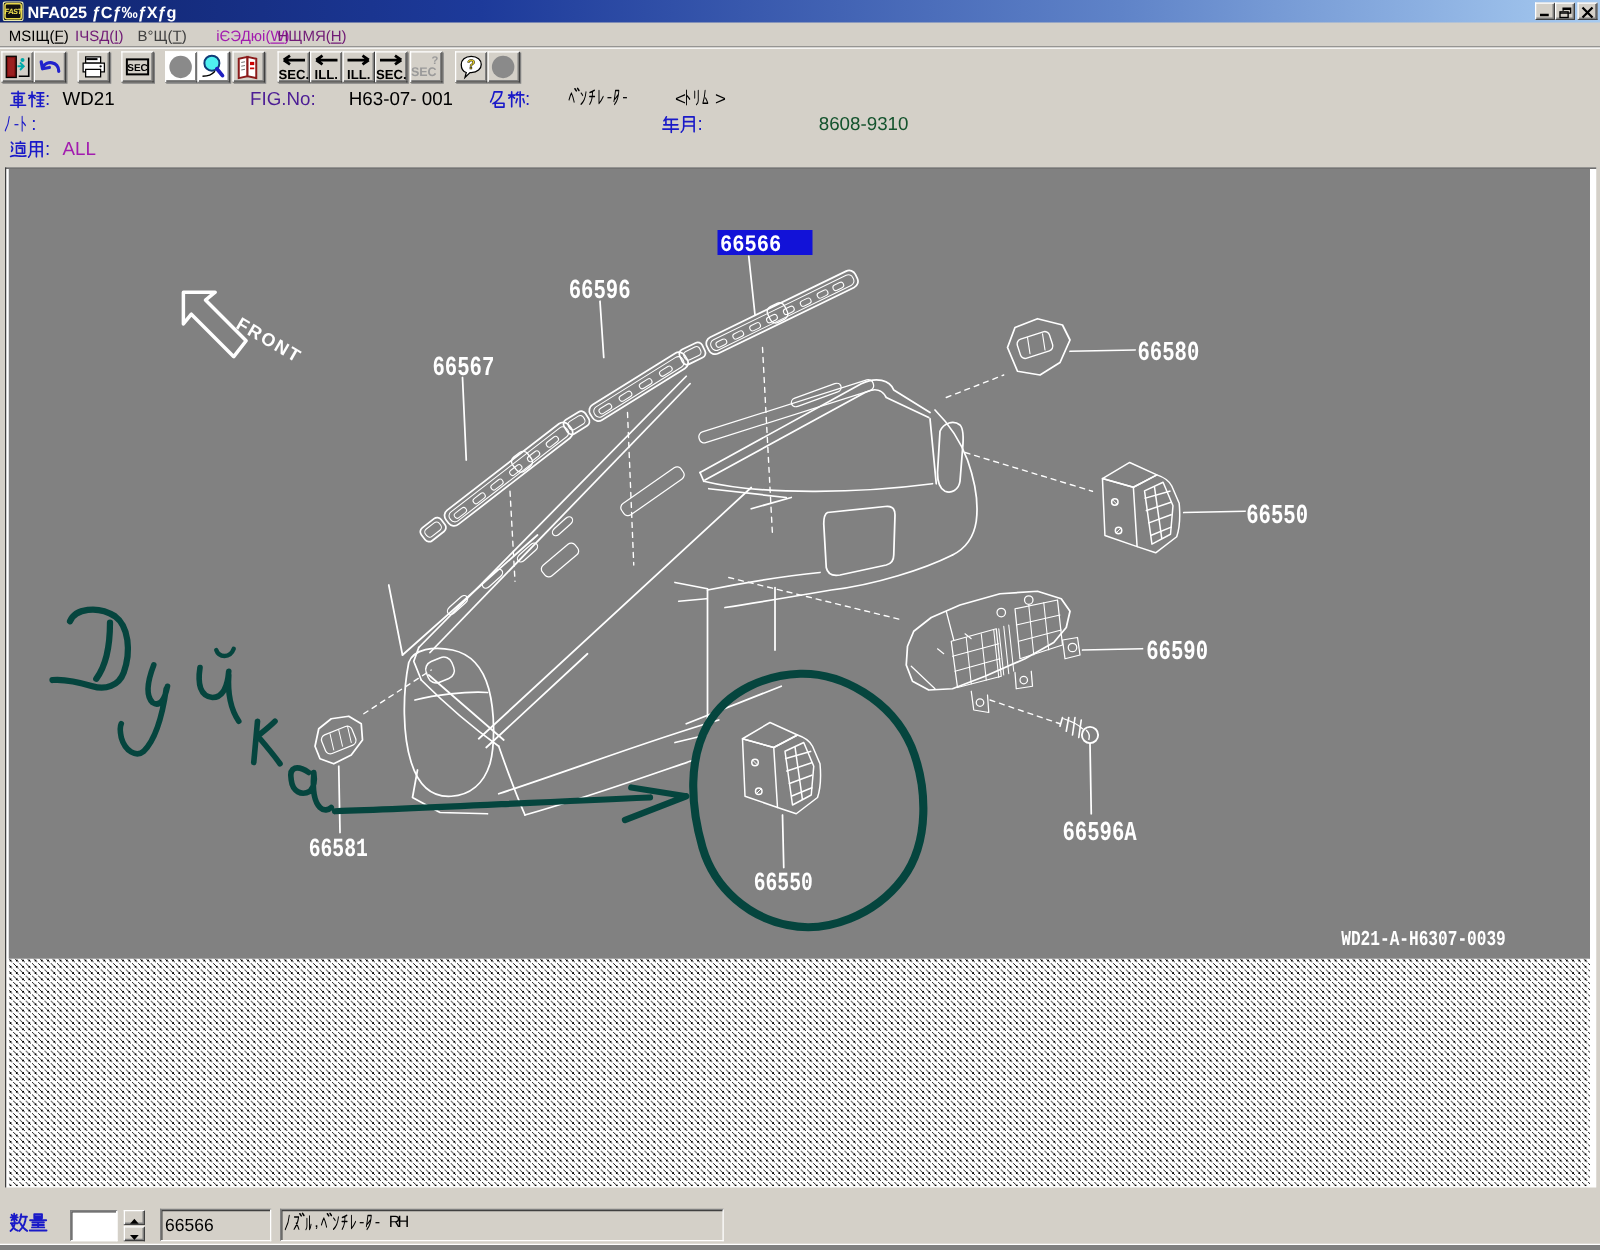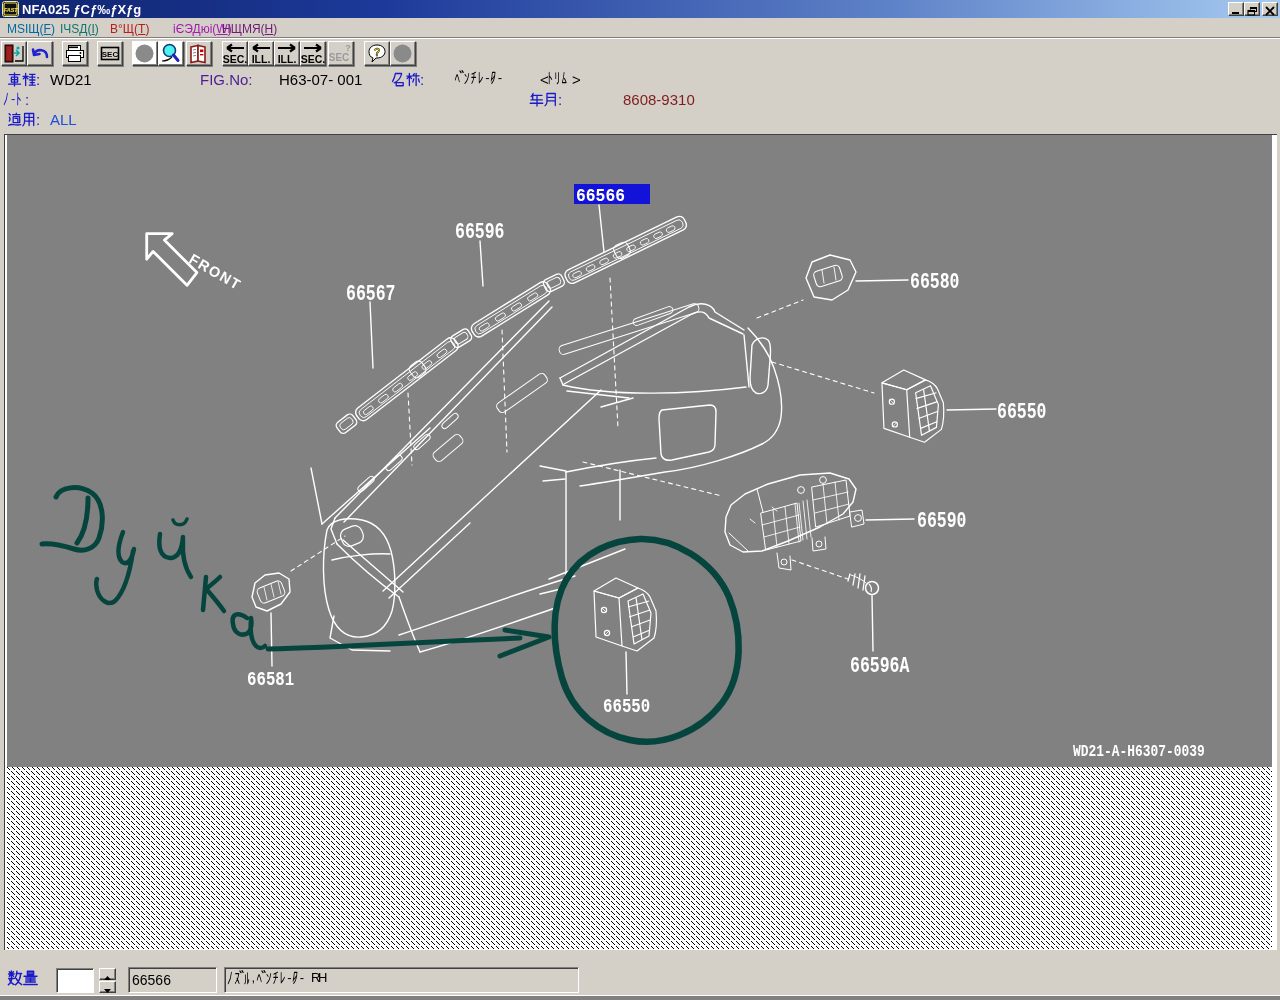--- a/index.html
+++ b/index.html
@@ -15,23 +15,23 @@
       <rect x="3" y="8" width="7" height="2" fill="#000"></rect>
     </svg></div>
 <div style="position:absolute;left:1244px;top:2px;width:16px;height:14px;background:#D4D0C8;border-top:1px solid #fff;border-left:1px solid #fff;border-right:1px solid #404040;border-bottom:1px solid #404040;box-shadow:inset -1px -1px 0 #808080"><svg width="14" height="13">
       <path d="M5.5,5.5 V3.5 H11.5 V7.5 H9.5 M5.5,4.5 H11.5" fill="none" stroke="#000" stroke-width="1.1"></path>
       <rect x="3" y="6.5" width="6.5" height="4.5" fill="none" stroke="#000" stroke-width="1.1"></rect>
       <path d="M3,7.5 H9.5" stroke="#000" stroke-width="1.1"></path>
     </svg></div>
 <div style="position:absolute;left:1262px;top:2px;width:16px;height:14px;background:#D4D0C8;border-top:1px solid #fff;border-left:1px solid #fff;border-right:1px solid #404040;border-bottom:1px solid #404040;box-shadow:inset -1px -1px 0 #808080"><svg width="14" height="13">
       <path d="M3,3 L11,11 M11,3 L3,11" stroke="#000" stroke-width="1.8"></path>
     </svg></div>
-<div style="position:absolute;left:7px;top:22px;font:12px 'Liberation Sans',sans-serif;color:#0369a1">МЅІЩ(<u>F</u>)</div>
-<div style="position:absolute;left:60px;top:22px;font:12px 'Liberation Sans',sans-serif;color:#0f766e">ІЧЅД(<u>І</u>)</div>
-<div style="position:absolute;left:110px;top:22px;font:12px 'Liberation Sans',sans-serif;color:#b91c1c">В°Щ(<u>T</u>)</div>
+<div style="position:absolute;left:7px;top:22px;font:12px 'Liberation Sans',sans-serif;color:#000000">МЅІЩ(<u>F</u>)</div>
+<div style="position:absolute;left:60px;top:22px;font:12px 'Liberation Sans',sans-serif;color:#701a75">ІЧЅД(<u>І</u>)</div>
+<div style="position:absolute;left:110px;top:22px;font:12px 'Liberation Sans',sans-serif;color:#404040">В°Щ(<u>T</u>)</div>
 <div style="position:absolute;left:173px;top:22px;font:12px 'Liberation Sans',sans-serif;color:#a21caf">іЄЭДюі(<u>W</u>)</div>
 <div style="position:absolute;left:222px;top:22px;font:12px 'Liberation Sans',sans-serif;color:#701a75">НЩМЯ(<u>H</u>)</div>
 <div style="position:absolute;left:0;top:37px;width:1280px;height:1px;background:#808080"></div>
 <div style="position:absolute;left:0;top:38px;width:1280px;height:1px;background:#fff"></div>
 <div style="position:absolute;left:1px;top:41px;width:26px;height:25px;background:#D4D0C8;border-top:1px solid #fff;border-left:1px solid #fff;border-right:1px solid #404040;border-bottom:1px solid #404040;box-shadow:inset -1px -1px 0 #808080,1px 1px 0 #808080"><svg width="24" height="23">
       <rect x="3" y="3" width="8" height="17" fill="#7B1010" stroke="#000"></rect>
       <rect x="4.5" y="4.5" width="5" height="14" fill="#9B2020"></rect>
       <path d="M13,19 L21,19 L21,4" stroke="#000" stroke-width="1.3" fill="none"></path>
       <path d="M14,8 l3,3 l-3,3 M17,11 h-5" stroke="#0aa" stroke-width="1.5" fill="none"></path>
       <circle cx="16" cy="6" r="1.6" fill="#0aa"></circle>
@@ -94,23 +94,23 @@
     </svg></div>
 <div style="position:absolute;left:36px;top:71px;font:15px 'Liberation Sans',sans-serif;color:#1A1AC8;white-space:pre">:</div>
 <div style="position:absolute;left:50px;top:71px;font:15px 'Liberation Sans',sans-serif;color:#000;white-space:pre">WD21</div>
 <div style="position:absolute;left:200px;top:71px;font:15px 'Liberation Sans',sans-serif;color:#4c1d95;white-space:pre">FIG.No:</div>
 <div style="position:absolute;left:279px;top:71px;font:15px 'Liberation Sans',sans-serif;color:#000;white-space:pre">H63-07- 001</div>
 <div style="position:absolute;left:420px;top:71px;font:15px 'Liberation Sans',sans-serif;color:#1A1AC8;white-space:pre">:</div>
 <div style="position:absolute;left:540px;top:71px;font:15px 'Liberation Sans',sans-serif;color:#000;white-space:pre">&lt;</div>
 <div style="position:absolute;left:572px;top:71px;font:15px 'Liberation Sans',sans-serif;color:#000;white-space:pre">&gt;</div>
 <div style="position:absolute;left:25px;top:91px;font:15px 'Liberation Sans',sans-serif;color:#1A1AC8;white-space:pre">:</div>
 <div style="position:absolute;left:558px;top:91px;font:15px 'Liberation Sans',sans-serif;color:#1A1AC8;white-space:pre">:</div>
-<div style="position:absolute;left:623px;top:91px;font:15px 'Liberation Sans',sans-serif;color:#7f1d1d;white-space:pre">8608-9310</div>
+<div style="position:absolute;left:655px;top:91px;font:15px 'Liberation Sans',sans-serif;color:#14532d;white-space:pre">8608-9310</div>
 <div style="position:absolute;left:36px;top:111px;font:15px 'Liberation Sans',sans-serif;color:#1A1AC8;white-space:pre">:</div>
-<div style="position:absolute;left:50px;top:111px;font:15px 'Liberation Sans',sans-serif;color:#1d4ed8;white-space:pre">ALL</div>
+<div style="position:absolute;left:50px;top:111px;font:15px 'Liberation Sans',sans-serif;color:#a21caf;white-space:pre">ALL</div>
 <svg style="position:absolute;left:0;top:0;pointer-events:none;z-index:60" width="1280" height="1000">
     <g transform="translate(8,73) scale(1.300,1.300)" stroke="#1A1AC8" stroke-width="1.00" fill="none" stroke-linecap="round" stroke-linejoin="round">
       <path d="M1,1.3H9 M2.6,3.2H7.4V7H2.6Z M2.6,5.1H7.4 M0.4,8.6H9.6 M5,0V10"></path>
     </g>
     <g transform="translate(22.5,73) scale(1.300,1.300)" stroke="#1A1AC8" stroke-width="1.00" fill="none" stroke-linecap="round" stroke-linejoin="round">
       <path d="M0.4,2.6H4.4 M2.4,0.4V9.6 M0.6,4.4L2.4,2.8 M4.2,4.4L2.4,2.8 M5.4,1H9.6 M7.5,1V9.4 M5.4,3.2H9.6 M5.4,5.4H9.6 M5.9,7.4H9.1 M5.2,9.4H9.8"></path>
     </g>
     <g transform="translate(392,73) scale(1.300,1.300)" stroke="#1A1AC8" stroke-width="1.00" fill="none" stroke-linecap="round" stroke-linejoin="round">
       <path d="M2.6,0.4C2.2,2.8 1.4,4.8 0.4,6.6 M2.6,0.4H7.4C7,3.2 5.2,5.8 1.8,7.6 M3.2,7.4H8.6V9.8H3.2Z"></path>
     </g>

